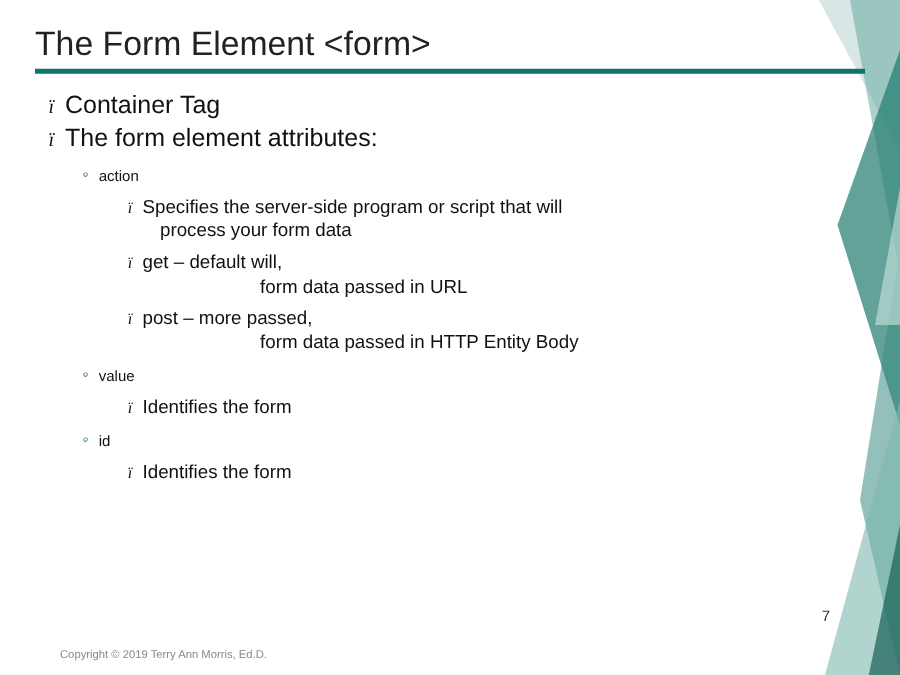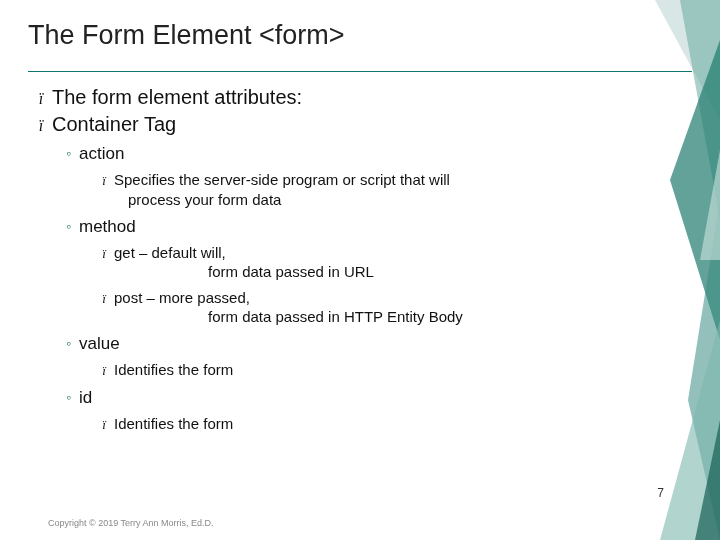--- a/index.html
+++ b/index.html
@@ -20,22 +20,22 @@
     height: 540px;
     pointer-events: none;
   }
   .content {
     position: relative;
     padding: 20px 28px 0 28px;
   }
   h1.title {
     font-size: 27px;
     font-weight: 400;
-    border-bottom: 1px solid #0f766e;
-    padding-bottom: 20px;
+    border-bottom: 4px solid #0f766e;
+    padding-bottom: 4px;
     margin-bottom: 14px;
     color: #222;
   }
   .lvl1 {
     margin-left: 6px;
     margin-bottom: 4px;
   }
   .lvl1-text {
     font-size: 20px;
     color: #111;
@@ -64,21 +64,21 @@
     margin-top: 8px;
     margin-bottom: 2px;
   }
   .lvl2-bullet {
     color: #1a6b5e;
     font-size: 14px;
     margin-right: 8px;
     vertical-align: 1px;
   }
   .lvl2-text {
-    font-size: 17px;
+    font-size: 12px;
     color: #111;
   }
   .lvl3 {
     margin-left: 70px;
     margin-top: 6px;
     margin-bottom: 4px;
     font-size: 15px;
     color: #111;
     line-height: 1.28;
   }
@@ -114,38 +114,35 @@
   <polygon points="120,320 60,540 120,540" fill="#7db7af" opacity="0.6"></polygon>
   <polygon points="120,420 95,540 120,540" fill="#175f55" opacity="0.7"></polygon>
   <polygon points="120,150 100,260 120,260" fill="#cfe3e0" opacity="0.6"></polygon>
 </svg>
 
 <div class="content">
 
   <h1 class="title">The Form Element &lt;form&gt;</h1>
 
   <div class="lvl1">
-    <span class="swirl">ï</span><span class="lvl1-text">The form element attributes:</span>
+    <span class="swirl">ï</span><span class="lvl1-text">Container Tag</span>
   </div>
 
   <div class="lvl1">
-    <span class="swirl">ï</span><span class="lvl1-text">Container Tag</span>
+    <span class="swirl">ï</span><span class="lvl1-text">The form element attributes:</span>
   </div>
 
   <div class="lvl2">
     <span class="lvl2-bullet">◦</span><span class="lvl2-text">action</span>
   </div>
   <div class="lvl3">
     <span class="swirl-sm">ï</span><span>Specifies the server-side program or script that will</span><br>
     <span class="cont-spec">process your form data</span>
   </div>
 
-  <div class="lvl2">
-    <span class="lvl2-bullet">◦</span><span class="lvl2-text">method</span>
-  </div>
   <div class="lvl3">
     <span class="swirl-sm">ï</span><span>get – default will,</span><br>
     <span class="cont-get">form data passed in URL</span>
   </div>
   <div class="lvl3">
     <span class="swirl-sm">ï</span><span>post – more passed,</span><br>
     <span class="cont-get">form data passed in HTTP Entity Body</span>
   </div>
 
   <div class="lvl2">

